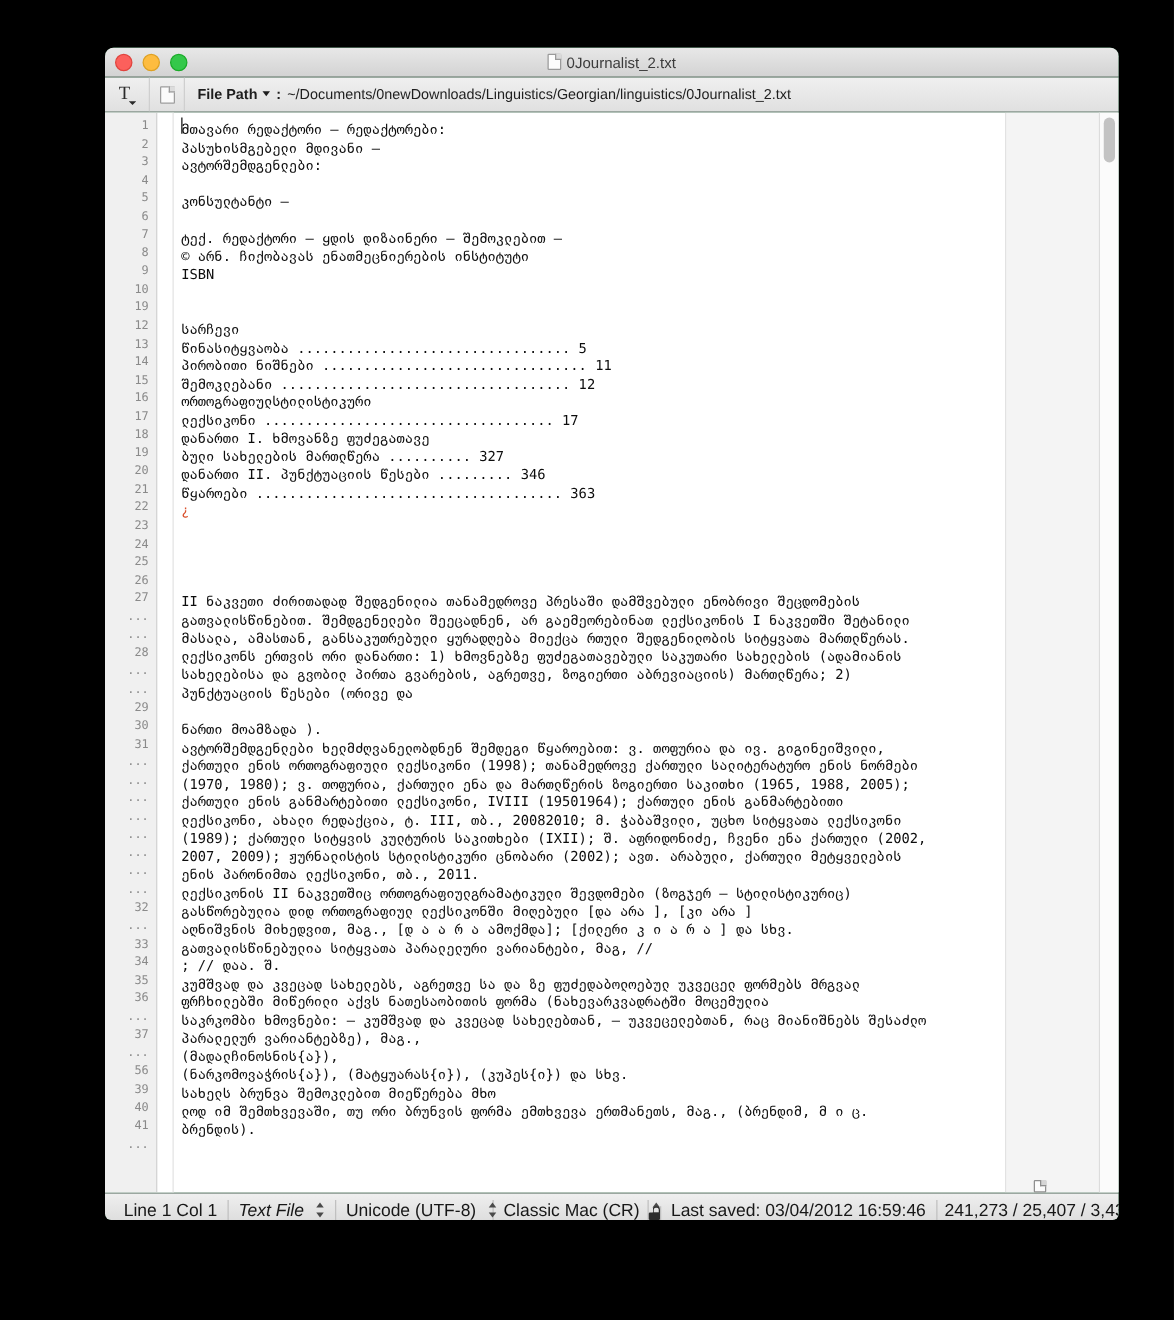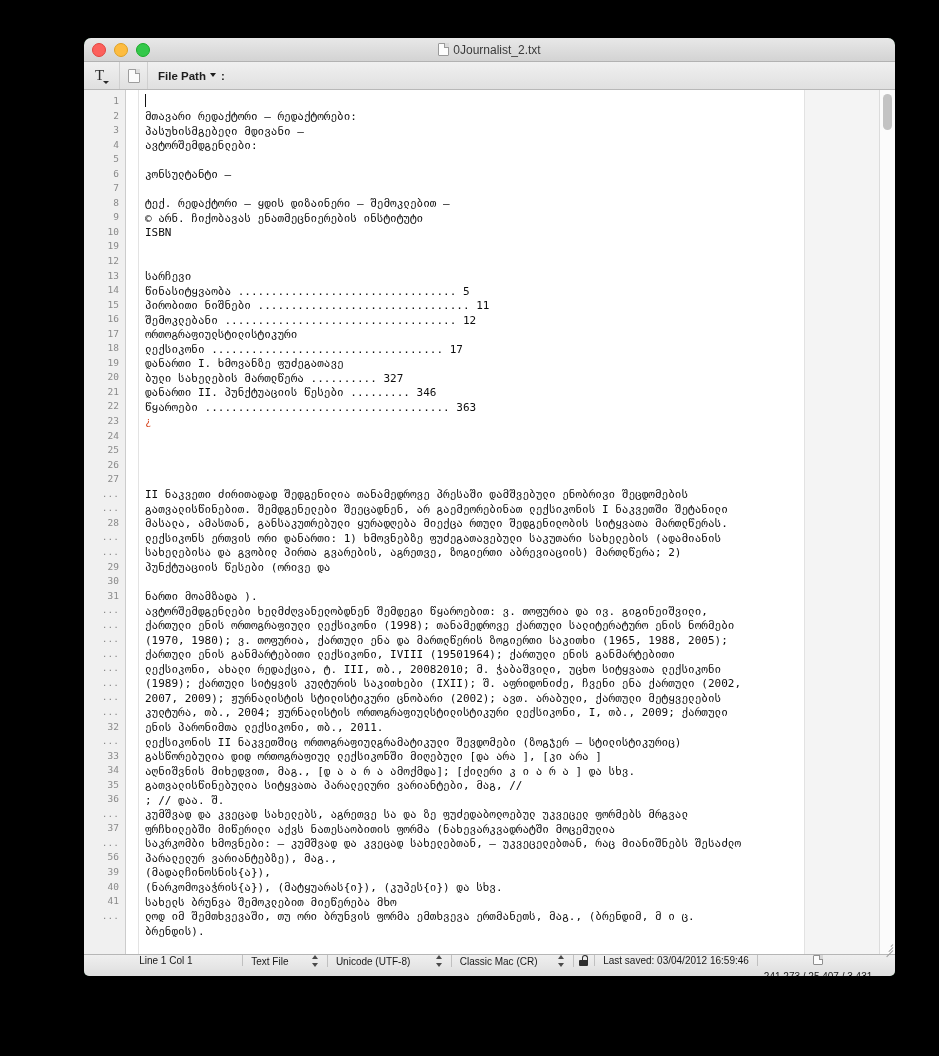--- a/index.html
+++ b/index.html
@@ -217,21 +217,21 @@
     width: 12px;
     flex: 0 0 12px;
     background: #ffffff;
     border-right: 1px solid #e3e3e3;
   }
 
   #text-pane {
     flex: 1;
     position: relative;
     overflow: hidden;
-    padding-top: 20px;
+    padding-top: 7px;
     padding-left: 6px;
     box-sizing: border-box;
   }
 
   #page-guide {
     position: absolute;
     left: 665px;
     top: 0;
     bottom: 0;
     width: 1px;
@@ -287,36 +287,36 @@
     background: #c3c3c3;
   }
 
   
   #statusbar {
     height: 21px;
     flex: 0 0 21px;
     background: linear-gradient(to bottom, #efefef 0%, #dedede 100%);
     border-top: 1px solid #b6b6b6;
     display: flex;
-    align-items: flex-start;
-    font-size: 10px;
+    align-items: flex-end;
+    font-size: 14px;
     color: #171717;
   }
   .sb {
     display: flex;
     align-items: center;
     box-sizing: border-box;
     border-right: 1px solid #c0c0c0;
     padding: 0 8px;
     white-space: nowrap;
   }
   .sb-gutterpad { width: 42px; border-right: 1px solid #c0c0c0; padding: 0; }
   .sb-lc   { width: 120px; justify-content: flex-start; padding-left: 14px; }
   .sb-pop  { justify-content: space-between; gap: 10px; }
-  .sb-type { width: 86px; }
+  .sb-type { width: 86px; font-style: italic; }
   .sb-enc  { width: 126px; }
   .sb-line { width: 124px; }
   .sb-lock { width: 22px; justify-content: center; padding: 0; }
   .sb-saved { flex: 1; padding-left: 8px; }
   .sb-counts { border-right: none; padding-left: 6px; gap: 6px; flex-direction: column; }
   .sb-grip { width: 15px; border-right: none; padding: 0; position: relative; }
 
   .stepper {
     display: inline-block;
     width: 7px;
@@ -422,20 +422,21 @@
       <div class="tb-cell tb-cell-t">
         <span class="t-icon">T<span class="caret"></span></span>
       </div>
       <div class="tb-cell tb-cell-doc">
         <span class="doc-icon-tb"></span>
       </div>
       <div id="filepath-area">
         <span class="fp-label">File Path</span>
           <span class="fp-caret"></span>
           <span class="fp-colon">:</span>
+          <span class="fp-path">~/Documents/0newDownloads/Linguistics/Georgian/linguistics/0Journalist_2.txt</span>
       </div>
     </div>
 
     <div id="editor-area">
 
       <div id="gutter">
           <div class="gnum">1</div>
           <div class="gnum">2</div>
           <div class="gnum">3</div>
           <div class="gnum">4</div>
@@ -534,21 +535,20 @@
             <div class="tline">პუნქტუაციის წესები (ორივე და</div>
             <div class="tline blank">&nbsp;</div>
             <div class="tline">ნართი მოამზადა ).</div>
             <div class="tline">ავტორშემდგენლები ხელმძღვანელობდნენ შემდეგი წყაროებით: ვ. თოფურია და ივ. გიგინეიშვილი,</div>
             <div class="tline">ქართული ენის ორთოგრაფიული ლექსიკონი (1998); თანამედროვე ქართული სალიტერატურო ენის ნორმები</div>
             <div class="tline">(1970, 1980); ვ. თოფურია, ქართული ენა და მართლწერის ზოგიერთი საკითხი (1965, 1988, 2005);</div>
             <div class="tline">ქართული ენის განმარტებითი ლექსიკონი, IVIII (19501964); ქართული ენის განმარტებითი</div>
             <div class="tline">ლექსიკონი, ახალი რედაქცია, ტ. III, თბ., 20082010; მ. ჭაბაშვილი, უცხო სიტყვათა ლექსიკონი</div>
             <div class="tline">(1989); ქართული სიტყვის კულტურის საკითხები (IXII); შ. აფრიდონიძე, ჩვენი ენა ქართული (2002,</div>
             <div class="tline">2007, 2009); ჟურნალისტის სტილისტიკური ცნობარი (2002); ავთ. არაბული, ქართული მეტყველების</div>
-            <div class="tline">კულტურა, თბ., 2004; ჟურნალისტის ორთოგრაფიულსტილისტიკური ლექსიკონი, I, თბ., 2009; ქართული</div>
             <div class="tline">ენის პარონიმთა ლექსიკონი, თბ., 2011.</div>
             <div class="tline">ლექსიკონის II ნაკვეთშიც ორთოგრაფიულგრამატიკული შევდომები (ზოგჯერ – სტილისტიკურიც)</div>
             <div class="tline">გასწორებულია დიდ ორთოგრაფიულ ლექსიკონში მიღებული [და არა ], [კი არა ]</div>
             <div class="tline">აღნიშვნის მიხედვით, მაგ., [დ ა ა რ ა ამოქმდა]; [ქილერი კ ი ა რ ა ] და სხვ.</div>
             <div class="tline">გათვალისწინებულია სიტყვათა პარალელური ვარიანტები, მაგ, //</div>
             <div class="tline">; // დაა. შ.</div>
             <div class="tline">კუმშვად და კვეცად სახელებს, აგრეთვე სა და ზე ფუძედაბოლოებულ უკვეცელ ფორმებს მრგვალ</div>
             <div class="tline">ფრჩხილებში მიწერილი აქვს ნათესაობითის ფორმა (ნახევარკვადრატში მოცემულია</div>
             <div class="tline">საკრკომბი ხმოვნები: – კუმშვად და კვეცად სახელებთან, – უკვეცელებთან, რაც მიანიშნებს შესაძლო</div>
             <div class="tline">პარალელურ ვარიანტებზე), მაგ.,</div>

